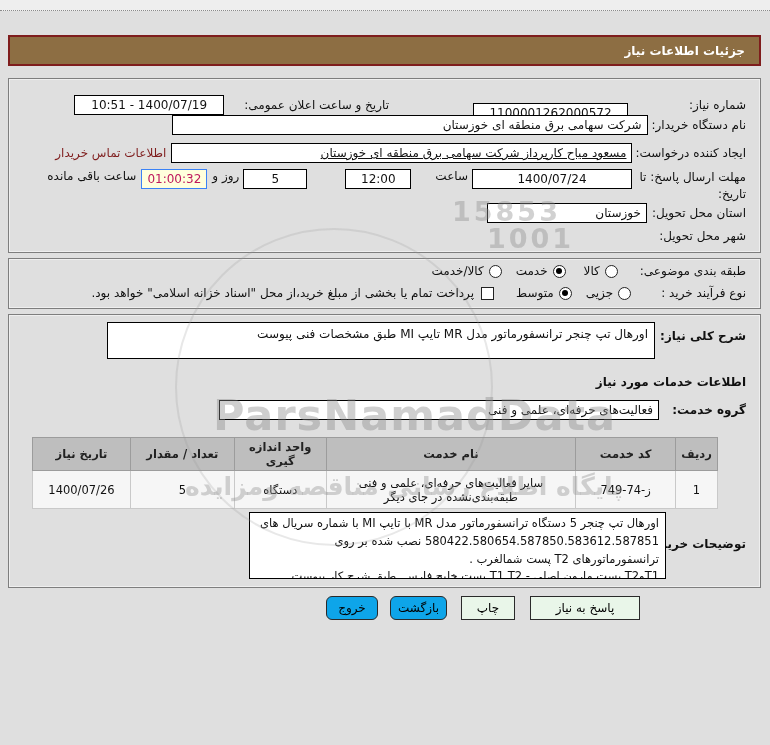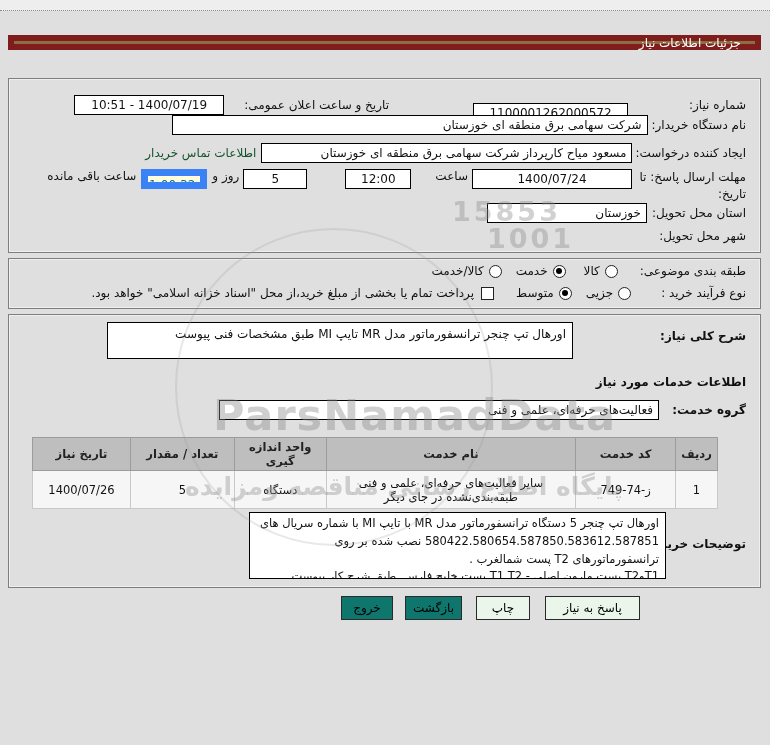--- a/index.html
+++ b/index.html
@@ -2,59 +2,59 @@
 <html lang="fa" dir="rtl"><head>
 <meta charset="utf-8">
 <style>
   * { margin:0; padding:0; box-sizing:border-box; }
   html,body { background:#dedede; }
   body { font-family:"DejaVu Sans", sans-serif; font-size:12px; color:#111; }
   .page { position:relative; width:770px; height:745px; background:#dfdfdf; overflow:hidden; direction:rtl; }
   .top-strip { position:absolute; top:0; left:0; width:770px; height:11px; background:#eeeeee; border-bottom:1px dotted #8a8a8a; }
 
   
-  .titlebar { position:absolute; top:35px; left:8px; width:753px; height:15px; background:#8d6e43; border:6px solid #7f1d1d; color:#fff; display:flex; align-items:center; padding:0 14px; font-size:12px; }
+  .titlebar { position:absolute; top:35px; left:8px; width:753px; height:31px; background:#8d6e43; border:2px solid #7f1d1d; color:#fff; display:flex; align-items:center; padding:0 14px; font-size:12px;font-weight:bold; }
 
   
   .box { position:absolute; left:8px; width:753px; border:1px solid #7e7e7e; box-shadow:inset 0 0 0 1px #efefef; background:transparent; }
   .box-a { top:78px; height:175px; }
   .box-b { top:258px; height:51px; }
   .box-c { top:314px; height:274px; }
 
   .row { position:absolute; right:14px; display:flex; direction:rtl; align-items:center; white-space:nowrap; }
   .lbl { color:#111; }
   .b { font-weight:bold; }
 
   .input { background:#ffffff; border:1px solid #000; height:20px; line-height:18px; padding:0 5px; font-size:12px; overflow:hidden; white-space:nowrap; }
   .center { text-align:center; }
   .rt { text-align:right; }
 
-  .link { color:#14532d; text-decoration:none; cursor:pointer; }
+  .link { color:#7f1d1d; text-decoration:none; cursor:pointer; }
 
-  .countdown { background:#ffffdc; border:7px solid #3b82f6; color:#0369a1; }
+  .countdown { background:#ffffdc; border:1px solid #3b82f6; color:#be185d; }
 
   
   .radio { display:inline-block; width:13px; height:13px; border:1.5px solid #222; border-radius:50%; background:#fff; position:relative; vertical-align:middle; }
   .radio.checked::after { content:""; position:absolute; left:2px; top:2px; width:6px; height:6px; border-radius:50%; background:#000; }
   .checkbox { display:inline-block; width:13px; height:13px; border:1.5px solid #222; background:#fff; vertical-align:middle; }
 
   
   .textbox { position:absolute; background:#fff; border:1px solid #000; padding:2px 6px; font-size:12px; text-align:right; direction:rtl; line-height:1.55; white-space:pre-line; overflow:hidden; }
 
   
   .svc-table { position:absolute; left:23px; top:122px; width:686px; border-collapse:collapse; direction:rtl; font-size:11.5px; }
   .svc-table th { background:#bebebe; border:1px solid #9c9c9c; height:30px; font-weight:bold; color:#222; padding:2px 4px; text-align:center; }
   .svc-table td { background:#f6f6f6; border:1px solid #c9c9c9; height:38px; padding:2px 4px; text-align:center; color:#111; }
   .ltr { direction:ltr; }
 
   
   .btn-row { position:absolute; top:596px; right:130px; display:flex; direction:rtl; align-items:center; }
   .btn { height:24px; border:1px solid #2a2a2a; font-family:"DejaVu Sans", sans-serif; font-size:12px; padding:0 10px; cursor:pointer; }
   .btn-green { background:#e9f6e9; }
-  .btn-red { background:#0f766e; }
+  .btn-red { background:#0ea5e9;border-radius:6px; }
 
   
   .wm { position:absolute; pointer-events:none; color:rgba(140,140,140,.38); font-weight:bold; z-index:5; }
   .wm-circle { position:absolute; pointer-events:none; left:175px; top:228px; width:318px; height:318px; border:2px solid rgba(150,150,150,.22); border-radius:50%; z-index:5; }
   .wm-digits { font-size:27px; letter-spacing:3px; color:rgba(145,145,145,.42); }
   .wm-latin { left:213px; top:390px; font-size:43px; letter-spacing:1px; color:rgba(135,135,135,.40); }
   .wm-fa { left:185px; top:472px; font-size:25px; color:rgba(150,150,150,.42); }
   .content { position:relative; z-index:1; }
 </style>
 </head>
@@ -81,21 +81,21 @@
         <span class="input center" style="width:155px; margin-right:61px;margin-top:16px;">1100001262000572</span>
         <span class="lbl" style="margin-right:84px;">تاریخ و ساعت اعلان عمومی:</span>
         <span class="input center" style="width:150px; margin-right:20px;">1400/07/19 - 10:51</span>
       </div>
       <div class="row" style="top:36px;">
         <span class="lbl">نام دستگاه خریدار:</span>
         <span class="input rt" style="width:476px; margin-right:4px;">شرکت سهامی برق منطقه ای خوزستان</span>
       </div>
       <div class="row" style="top:64px;">
         <span class="lbl">ایجاد کننده درخواست:</span>
-        <span class="input rt" style="width:371px; margin-right:3px;">مسعود میاح کارپرداز شرکت سهامی برق منطقه ای خوزستان</span>
+        <span class="input rt" style="width:461px; margin-right:3px;text-decoration:underline;">مسعود میاح کارپرداز شرکت سهامی برق منطقه ای خوزستان</span>
         <a class="link" style="margin-right:5px;">اطلاعات تماس خریدار</a>
       </div>
       <div class="row" style="top:90px; align-items:flex-start;">
         <span class="lbl" style="width:112px; white-space:normal; line-height:1.45;">مهلت ارسال پاسخ: تا تاریخ:</span>
         <span class="input center" style="width:160px; margin-right:2px;">1400/07/24</span>
         <span class="lbl" style="margin-right:4px;margin-left:20px;">ساعت</span>
         <span class="input center" style="width:66px; margin-right:4px;">12:00</span>
         <span class="input center" style="width:64px; margin-right:38px;">5</span>
         <span class="lbl" style="margin-right:4px;">روز و</span>
         <span class="input center countdown" style="width:66px; margin-right:5px;">01:00:32</span>
@@ -126,21 +126,21 @@
         <span class="lbl" style="margin-right:5px;">جزیی</span>
         <span class="radio checked" style="margin-right:14px;"></span>
         <span class="lbl" style="margin-right:5px;">متوسط</span>
         <span class="checkbox" style="margin-right:22px;"></span>
         <span class="lbl" style="margin-right:7px;">پرداخت تمام یا بخشی از مبلغ خرید،از محل "اسناد خزانه اسلامی" خواهد بود.</span>
       </div>
     </div>
 
     <div class="box box-c">
       <span class="lbl b" style="position:absolute; right:14px; top:14px;">شرح کلی نیاز:</span>
-      <div class="textbox" style="left:98px; top:7px; width:466px; height:37px;">اورهال تپ چنجر ترانسفورماتور مدل MR تایپ MI  طبق مشخصات فنی پیوست</div>
+      <div class="textbox" style="left:98px; top:7px; width:548px; height:37px;">اورهال تپ چنجر ترانسفورماتور مدل MR تایپ MI  طبق مشخصات فنی پیوست</div>
 
       <span class="lbl b" style="position:absolute; right:14px; top:60px;">اطلاعات خدمات مورد نیاز</span>
 
       <span class="lbl b" style="position:absolute; right:14px; top:88px;">گروه خدمت:</span>
       <div class="input rt" style="position:absolute; left:210px; top:85px; width:440px;">فعالیت‌های حرفه‌ای، علمی و فنی</div>
 
       <table class="svc-table">
         <thead>
           <tr>
             <th style="width:42px;">ردیف</th>
@@ -163,19 +163,19 @@
         </tbody>
       </table>
 
       <span class="lbl b" style="position:absolute; right:14px; top:222px;">توضیحات خریدار:</span>
       <div class="textbox" style="left:240px; top:197px; width:417px; height:67px; font-size:11.5px;">اورهال تپ چنجر 5 دستگاه ترانسفورماتور مدل MR با تایپ MI با شماره سریال های
 580422.580654.587850.583612.587851 نصب شده بر روی ترانسفورماتورهای T2 پست شمالغرب .
 T1وT2 پست مارون اصلی - T1,T2 پست خلیج فارس .طبق شرح کار پیوست واحتساب هزینه بیمه</div>
     </div>
 
     <div class="btn-row">
-      <button class="btn btn-green" style="width:95px;">پاسخ به نیاز</button>
+      <button class="btn btn-green" style="width:110px;">پاسخ به نیاز</button>
       <button class="btn btn-green" style="width:54px; margin-right:15px;">چاپ</button>
       <button class="btn btn-red" style="width:57px; margin-right:14px; padding:0 4px;">بازگشت</button>
       <button class="btn btn-red" style="width:52px; margin-right:12px; padding:0 4px;">خروج</button>
     </div>
   </div>
 </div>
 
 </body></html>

